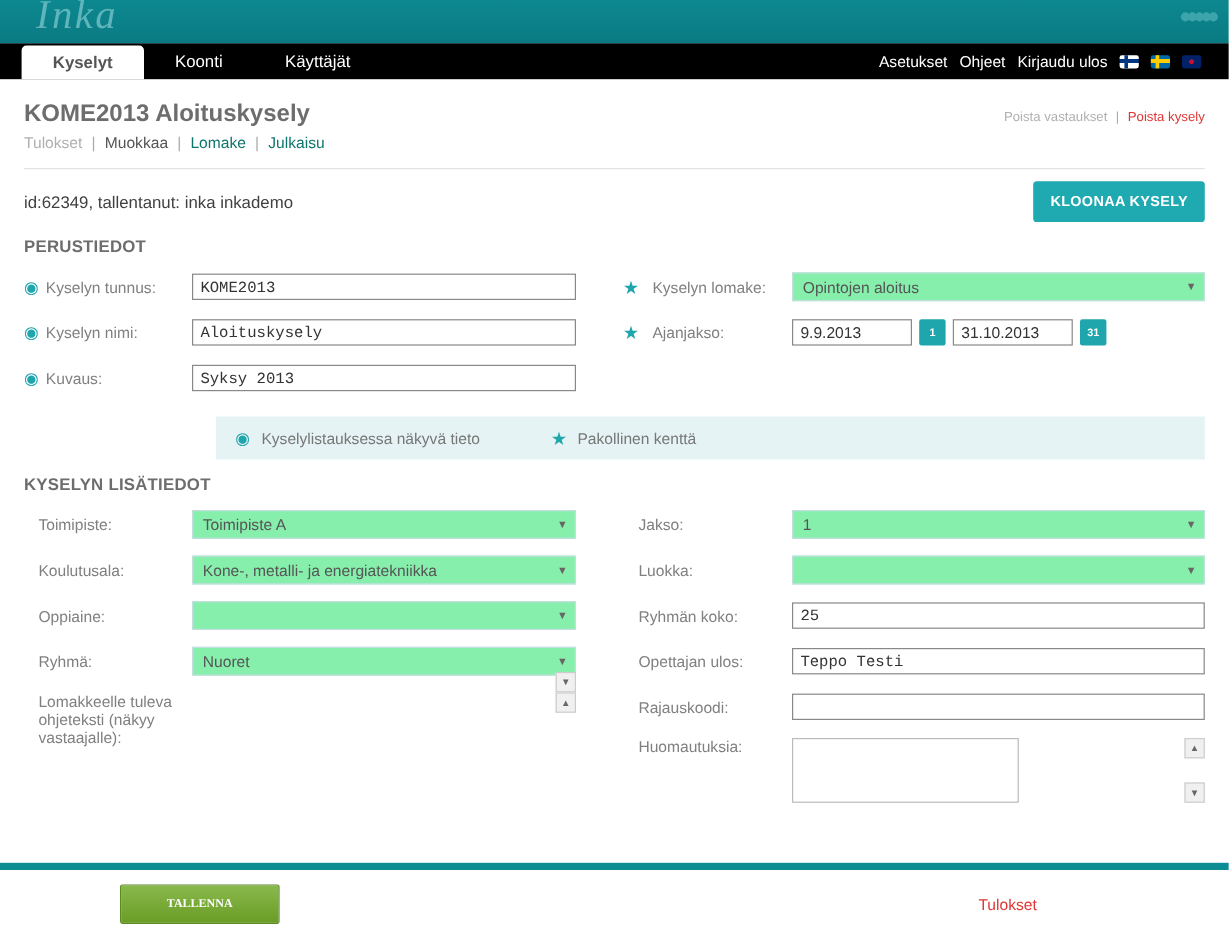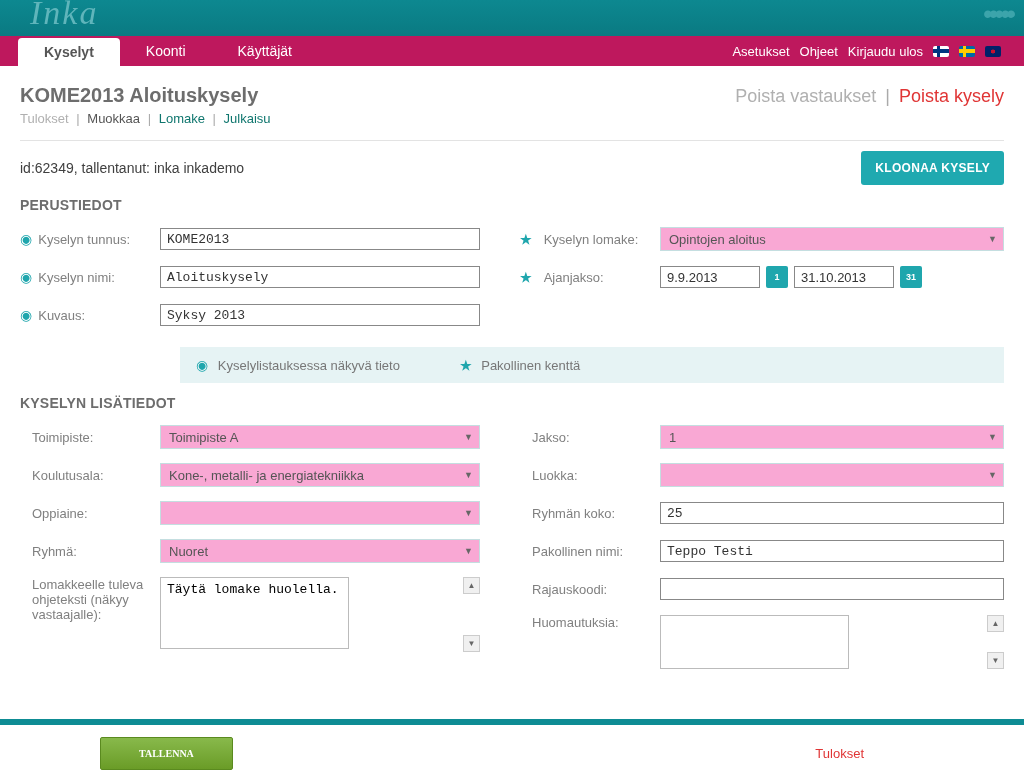--- a/index.html
+++ b/index.html
@@ -1,53 +1,53 @@
 <!DOCTYPE html>
 <html><head>
 <meta charset="utf-8">
 <style>
   * { box-sizing: border-box; margin: 0; padding: 0; }
   body { font-family: Arial, sans-serif; font-size: 13px; color: #555; background: #fff; width: 1024px; }
   .header-top { height: 36px; background: linear-gradient(#0d8890 0%, #0a7a82 100%); position: relative; overflow: hidden; }
   .logo { position: absolute; left: 30px; top: -6px; font-family: Georgia, serif; font-size: 34px; color: #5FB5BB; font-style: italic; letter-spacing: 2px; }
   .header-dots { position: absolute; right: 12px; top: -2px; color: #3ca4ab; font-size: 28px; letter-spacing: -4px; }
-  .nav-bar { height: 30px; background: #be185d; display: flex; align-items: stretch; padding-left: 18px; }
+  .nav-bar { height: 30px; background: #000000; display: flex; align-items: stretch; padding-left: 18px; }
   .tab { padding: 0 26px; display: flex; align-items: center; color: #fff; font-size: 14px; cursor: pointer; }
   .tab.active { background: #fff; color: #555; font-weight: bold; border-top-left-radius: 4px; border-top-right-radius: 4px; margin-top: 2px; }
   .nav-right { margin-left: auto; display: flex; align-items: center; gap: 10px; padding-right: 23px; }
   .nav-link { color: #fff; font-size: 13px; cursor: pointer; }
   .flag { width: 16px; height: 11px; display: inline-block; border-radius: 2px; }
   .flag-fi { background: linear-gradient(#fff 30%, #003580 30% 60%, #fff 60%); position: relative; }
   .flag-fi::after { content:""; position:absolute; left:4px; top:0; bottom:0; width:3px; background:#003580; }
   .flag-se { background: linear-gradient(#006aa7 30%, #fecc00 30% 60%, #006aa7 60%); position:relative; }
   .flag-se::after { content:""; position:absolute; left:4px; top:0; bottom:0; width:3px; background:#fecc00; }
   .flag-uk { background: radial-gradient(circle,#c8102e 20%, #012169 22% 100%); }
   .content { padding: 18px 20px 0 20px; }
   .title-row { display: flex; align-items: baseline; }
   h1 { font-size: 20px; color: #6d6d6d; font-weight: bold; }
-  .title-actions { margin-left: auto; font-size: 18px; text-align: right; }
+  .title-actions { margin-left: auto; font-size: 11px; text-align: right; }
   .muted-link { color: #b0b0b0; cursor: pointer; }
   .sep { color: #aaa; margin: 0 4px; }
   .danger-link { color: #e03535; cursor: pointer; }
   .teal-link { color: #0f766e; cursor: pointer; }
   .subtabs { margin-top: 4px; font-size: 13px; }
   .subtabs span { cursor: pointer; }
   .hr { border: 0; border-top: 1px solid #e3e3e3; margin: 14px 0 10px 0; }
   .meta-row { display: flex; align-items: center; margin-bottom: 8px; }
   .meta-text { color: #404040; font-size: 14px; }
   .clone-btn { margin-left: auto; background: #1fa9b0; color: #fff; font-weight: bold; border: none; padding: 10px 14px; font-size: 12px; border-radius: 3px; cursor: pointer; letter-spacing: 0.3px; }
   h2 { font-size: 14px; color: #6d6d6d; font-weight: bold; margin: 12px 0 14px 0; letter-spacing: 0.2px; }
   .cols { display: flex; gap: 40px; }
   .col { flex: 1; }
   .field-row { display: flex; align-items: center; margin-bottom: 14px; min-height: 24px; }
   .field-label { width: 140px; color: #808080; display: flex; align-items: center; gap: 6px; }
   .eye { color: #1fa6ad; font-size: 14px; }
   .star { color: #1fa6ad; font-weight: bold; margin-right: 6px; }
   .txt { flex: 1; height: 22px; border: 1px solid #888; padding: 2px 6px; font-size: 13px; font-family: Liberation Mono, monospace; color:#333; }
-  .sel { flex: 1; height: 24px; background: #f9a8d4; border: 1px solid #c4dee0; padding: 2px 20px 2px 8px; font-size: 13px; color:#555; position: relative; display: flex; align-items: center; cursor: pointer; }
+  .sel { flex: 1; height: 24px; background: #86efac; border: 1px solid #c4dee0; padding: 2px 20px 2px 8px; font-size: 13px; color:#555; position: relative; display: flex; align-items: center; cursor: pointer; }
   .sel::after { content: "▼"; position: absolute; right: 6px; font-size: 9px; color: #666; }
   .date-wrap { display: flex; align-items: center; gap: 6px; }
   .date-in { width: 100px; height: 22px; border: 1px solid #888; padding: 2px 6px; font-size: 13px; color:#333; }
   .cal-icon { width: 22px; height: 22px; background: #1fa6ad; color: #fff; font-size: 9px; display: flex; align-items: center; justify-content: center; border-radius: 2px; font-weight: bold; }
   .legend { background: #e6f3f4; padding: 10px 16px; display: flex; gap: 60px; align-items: center; font-size: 13px; color: #777; margin: 6px 0 10px 0; }
   .legend .eye, .legend .star { margin-right: 6px; }
   .wide-row { display: flex; gap: 40px; }
   .col-group { flex: 1; }
   .ta { flex: 1; height: 72px; border: 1px solid #bbb; padding: 4px 6px; font-family: 'Courier New', monospace; font-size: 13px; resize: none; position: relative; }
   .ta-wrap { flex: 1; position: relative; }
@@ -182,41 +182,40 @@
           <div class="field-label">Oppiaine:</div>
           <div class="sel"></div>
         </div>
       <div class="field-row">
           <div class="field-label">Ryhmä:</div>
           <div class="sel">Nuoret</div>
         </div>
       <div class="field-row" style="align-items:flex-start;">
         <div class="field-label" style="align-items:flex-start;">Lomakkeelle tuleva ohjeteksti (näkyy vastaajalle):</div>
         <div class="ta-wrap">
-          <textarea class="ta" style="">Täytä lomake huolella.</textarea>
           <div class="scroll-btn scroll-up">▲</div>
           <div class="scroll-btn scroll-down">▼</div>
         </div>
       </div>
     </div>
     <div class="col-group">
       <div class="field-row">
           <div class="field-label">Jakso:</div>
           <div class="sel">1</div>
         </div>
       <div class="field-row">
           <div class="field-label">Luokka:</div>
           <div class="sel"></div>
         </div>
       <div class="field-row">
           <div class="field-label">Ryhmän koko:</div>
           <input class="txt" value="25" style="">
         </div>
       <div class="field-row">
-          <div class="field-label">Pakollinen nimi:</div>
+          <div class="field-label">Opettajan ulos:</div>
           <input class="txt" value="Teppo Testi" style="">
         </div>
       <div class="field-row">
           <div class="field-label">Rajauskoodi:</div>
           <input class="txt" value="" style="">
         </div>
       <div class="field-row" style="align-items:flex-start;">
         <div class="field-label">Huomautuksia:</div>
         <div class="ta-wrap" style="height:54px;">
           <textarea class="ta" style="height: 54px;"></textarea>

